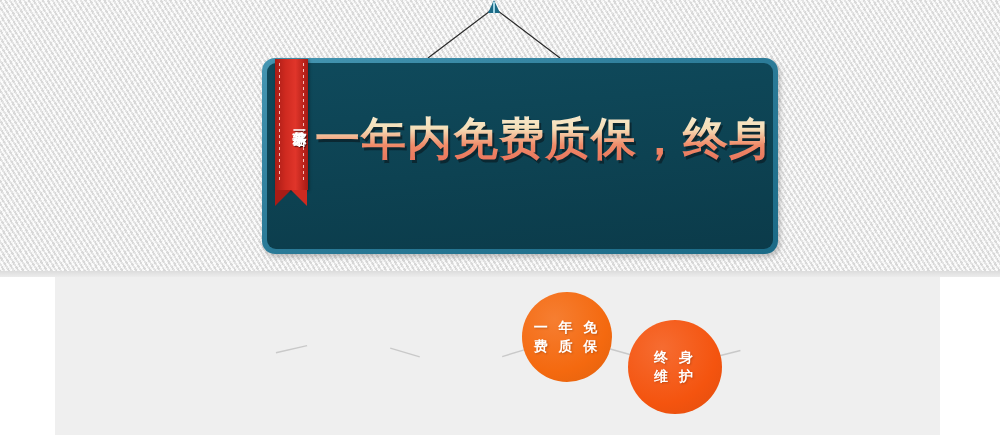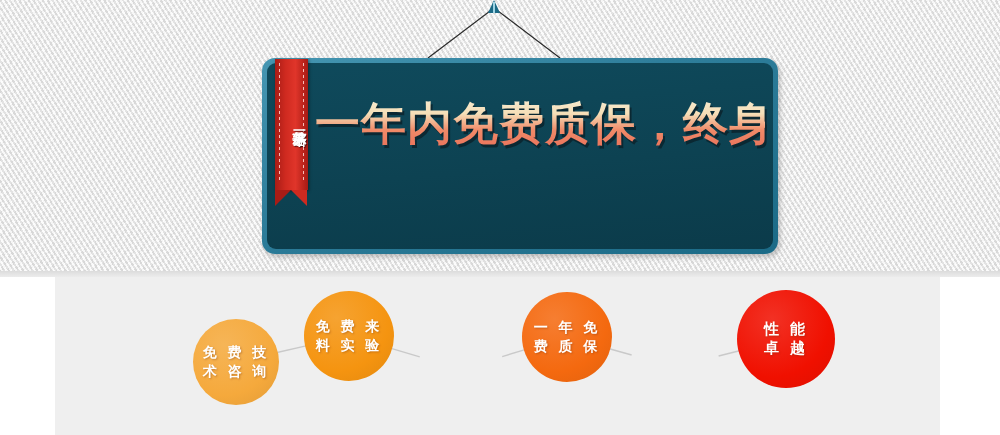--- a/index.html
+++ b/index.html
@@ -115,21 +115,21 @@
     writing-mode: vertical-rl;
     text-orientation: upright;
     height: 110px;
     margin: 0 auto;
     text-shadow: 1px 1px 1px rgba(0,0,0,0.5);
   }
 
   
   .headline {
     position: absolute;
-    left: 48px; top: 35px;
+    left: 48px; top: 50px;
     width: 450px;
     text-align: center;
     font-size: 45px;
     font-weight: bold;
     line-height: 52px;
     letter-spacing: 1px;
     background: linear-gradient(#f6ead0 0%, #f5dfb8 30%, #f08a68 62%, #e8705a 100%);
     -webkit-background-clip: text;
     background-clip: text;
     color: transparent;
@@ -213,40 +213,28 @@
   <div class="bottom-section">
     <div class="gray-panel"></div>
     <svg id="connectors" width="1000" height="158" style="position:absolute;left:0;top:0;">
         <line x1="275.95599010670634" y1="75.80658634712951" x2="307.09493720516167" y2="68.64187285544953" stroke="#c9c9c9" stroke-width="1.4"></line>
         <line x1="390.24684749083525" y1="71.1530889928354" x2="419.75315250916475" y2="79.8469110071646" stroke="#c9c9c9" stroke-width="1.4"></line>
         <line x1="502.1650915638287" y1="79.5728025467687" x2="525.8349084361713" y2="72.4271974532313" stroke="#c9c9c9" stroke-width="1.4"></line>
         <line x1="608.4312701140874" y1="71.50868614280206" x2="631.6416940666527" y2="77.95602612962574" stroke="#c9c9c9" stroke-width="1.4"></line>
         <line x1="718.6331914796842" y1="78.99342917629588" x2="740.4275555656632" y2="73.49575174920209" stroke="#c9c9c9" stroke-width="1.4"></line>
       </svg>
     <div class="flow" id="flow">
-        <div class="circle" style="left: 193px; top: 42px; width: 86px; height: 86px; font-size: 14px; background: radial-gradient(circle at 36% 30%, rgb(246, 181, 87) 0%, rgb(245, 169, 60) 62%, rgb(225, 155, 55) 100%);">
-          <span>
-            <span>免 费 技</span>
-            <span>术 咨 询</span>
-          </span>
-        </div>
-        <div class="circle" style="left: 304px; top: 14px; width: 90px; height: 90px; font-size: 14px; background: radial-gradient(circle at 36% 30%, rgb(246, 163, 49) 0%, rgb(245, 148, 16) 62%, rgb(225, 136, 15) 100%);">
-          <span>
-            <span>免 费 来</span>
-            <span>料 实 验</span>
-          </span>
-        </div>
         <div class="circle" style="left: 522px; top: 15px; width: 90px; height: 90px; font-size: 14px; background: radial-gradient(circle at 36% 30%, rgb(246, 126, 49) 0%, rgb(244, 105, 15) 62%, rgb(224, 97, 14) 100%); align-items: center;">
           <span>
             <span>一 年 免</span>
             <span>费 质 保</span>
           </span>
         </div>
-        <div class="circle" style="left: 737px; top: 13px; width: 98px; height: 98px; font-size: 15px; background: radial-gradient(circle at 36% 30%, rgb(242, 49, 36) 0%, rgb(240, 16, 0) 62%, rgb(221, 15, 0) 100%);">
+        <div class="circle" style="left: 628px; top: 43px; width: 94px; height: 94px; font-size: 14px; background: radial-gradient(circle at 36% 30%, rgb(246, 108, 49) 0%, rgb(244, 84, 15) 62%, rgb(224, 77, 14) 100%);">
           <span>
-            <span>性 能</span>
-            <span>卓 越</span>
+            <span>终 身</span>
+            <span>维 护</span>
           </span>
         </div>
       </div>
   </div>
 
 </div>
 
 </body></html>

